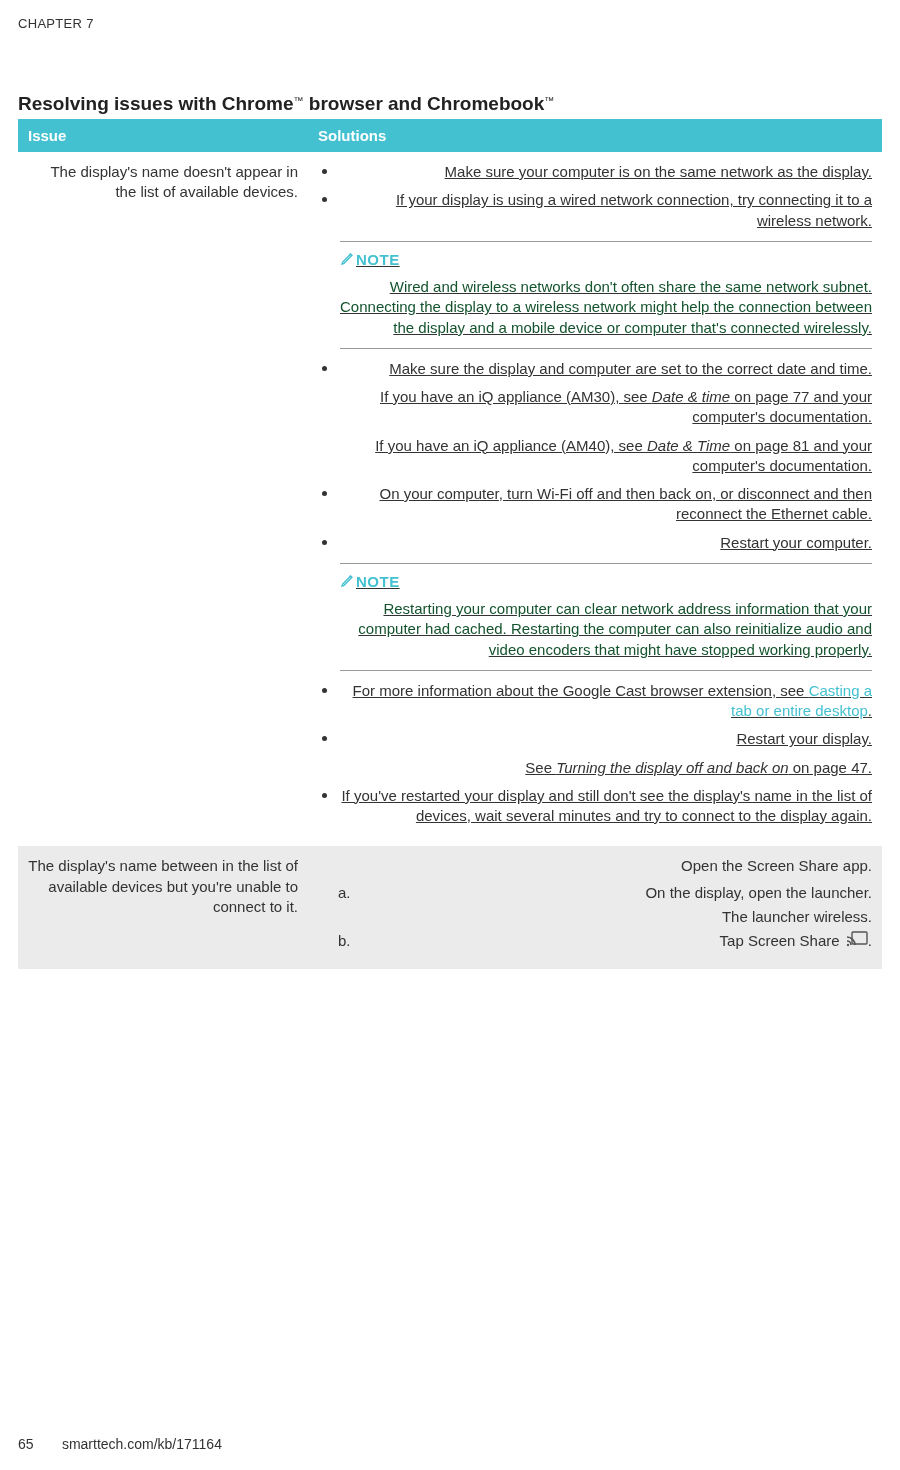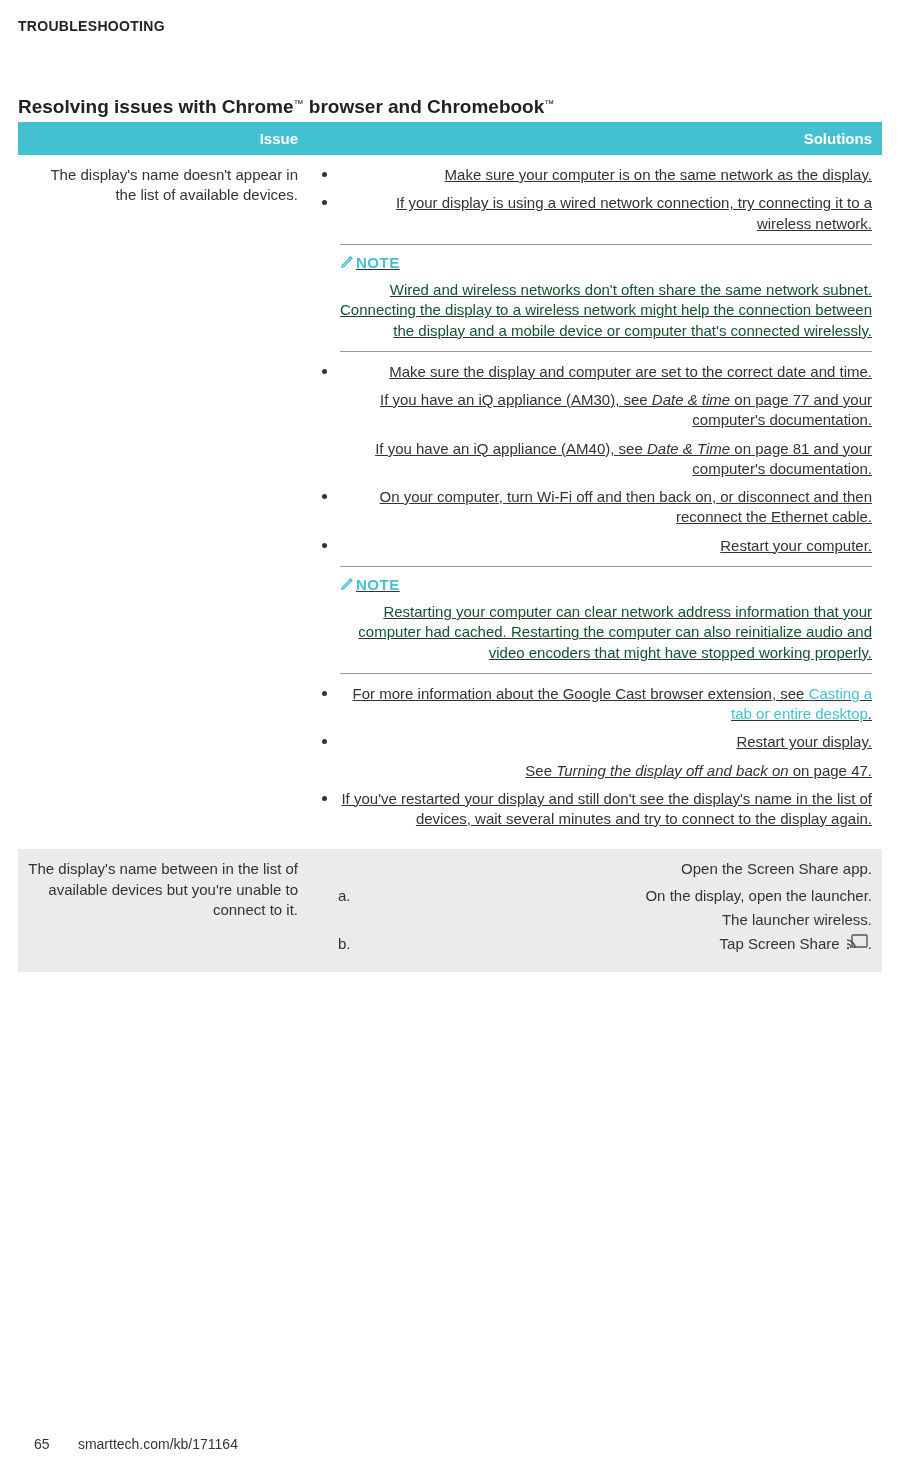--- a/index.html
+++ b/index.html
@@ -43,21 +43,21 @@
     .ts-table {
       margin: 0 18px 0 18px;
       width: calc(100% - 36px);
       border-collapse: collapse;
     }
     .ts-table thead th {
       background: #44c1d0;
       color: #fff;
       font-weight: 700;
       font-size: 15px;
-      text-align: right;
+      text-align: left;
       padding: 8px 10px;
     }
     .ts-table thead th:first-child { width: 290px; }
     .ts-table tbody td {
       vertical-align: top;
       font-size: 15px;
       line-height: 1.35;
       padding: 10px 10px 12px 10px;
       color: #333;
       text-align: right;
@@ -120,31 +120,31 @@
     .ol-sub { margin-top: 4px; }
     .bold { font-weight: 400; }
     .screen-share-icon {
       display: inline-block;
       vertical-align: middle;
       margin-left: 2px;
     }
     .footer {
       position: absolute;
       bottom: 18px;
-      left: 34px;
+      left: 18px;
       font-size: 14px;
       color: #333;
     }
     .footer .pn { display: inline-block; width: 40px; }
   </style>
 </head>
 <body>
 
 <div class="page-header">
-  <div class="chapter-title">TROUBLESHOOTING</div>
+  <div class="chapter-label">CHAPTER 7</div>
 </div>
 
 <h2 class="section-title">
   <span>Resolving issues with Chrome</span><span class="tm">™</span><span> browser and Chromebook</span><span class="tm">™</span>
 </h2>
 
 <table class="ts-table">
   <thead>
     <tr>
       <th>Issue</th>

